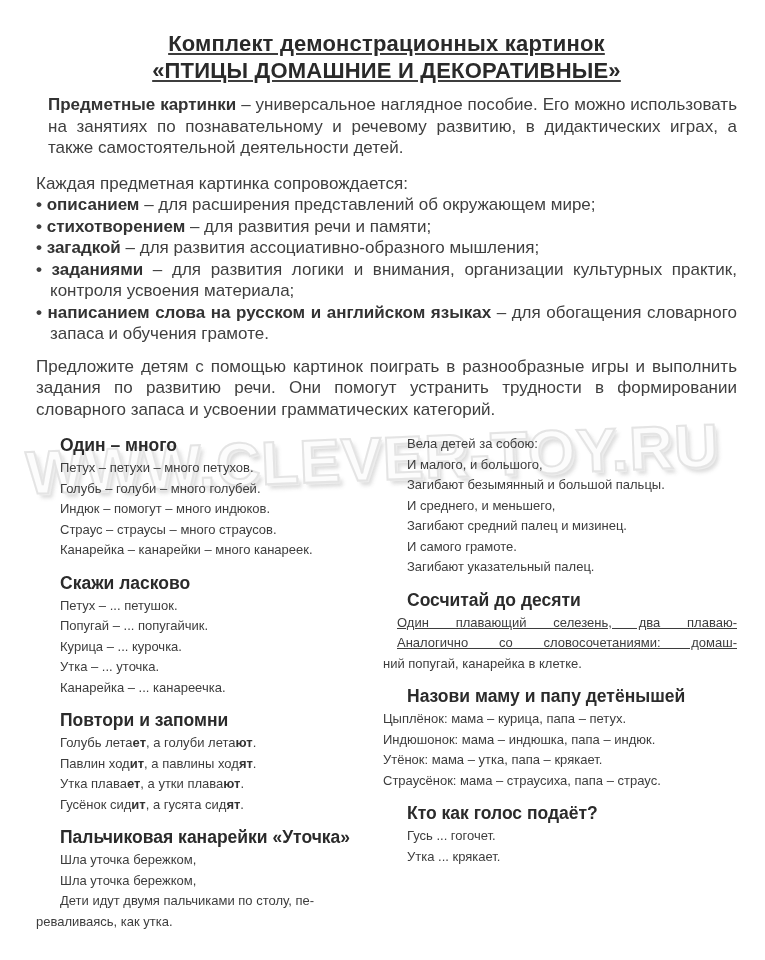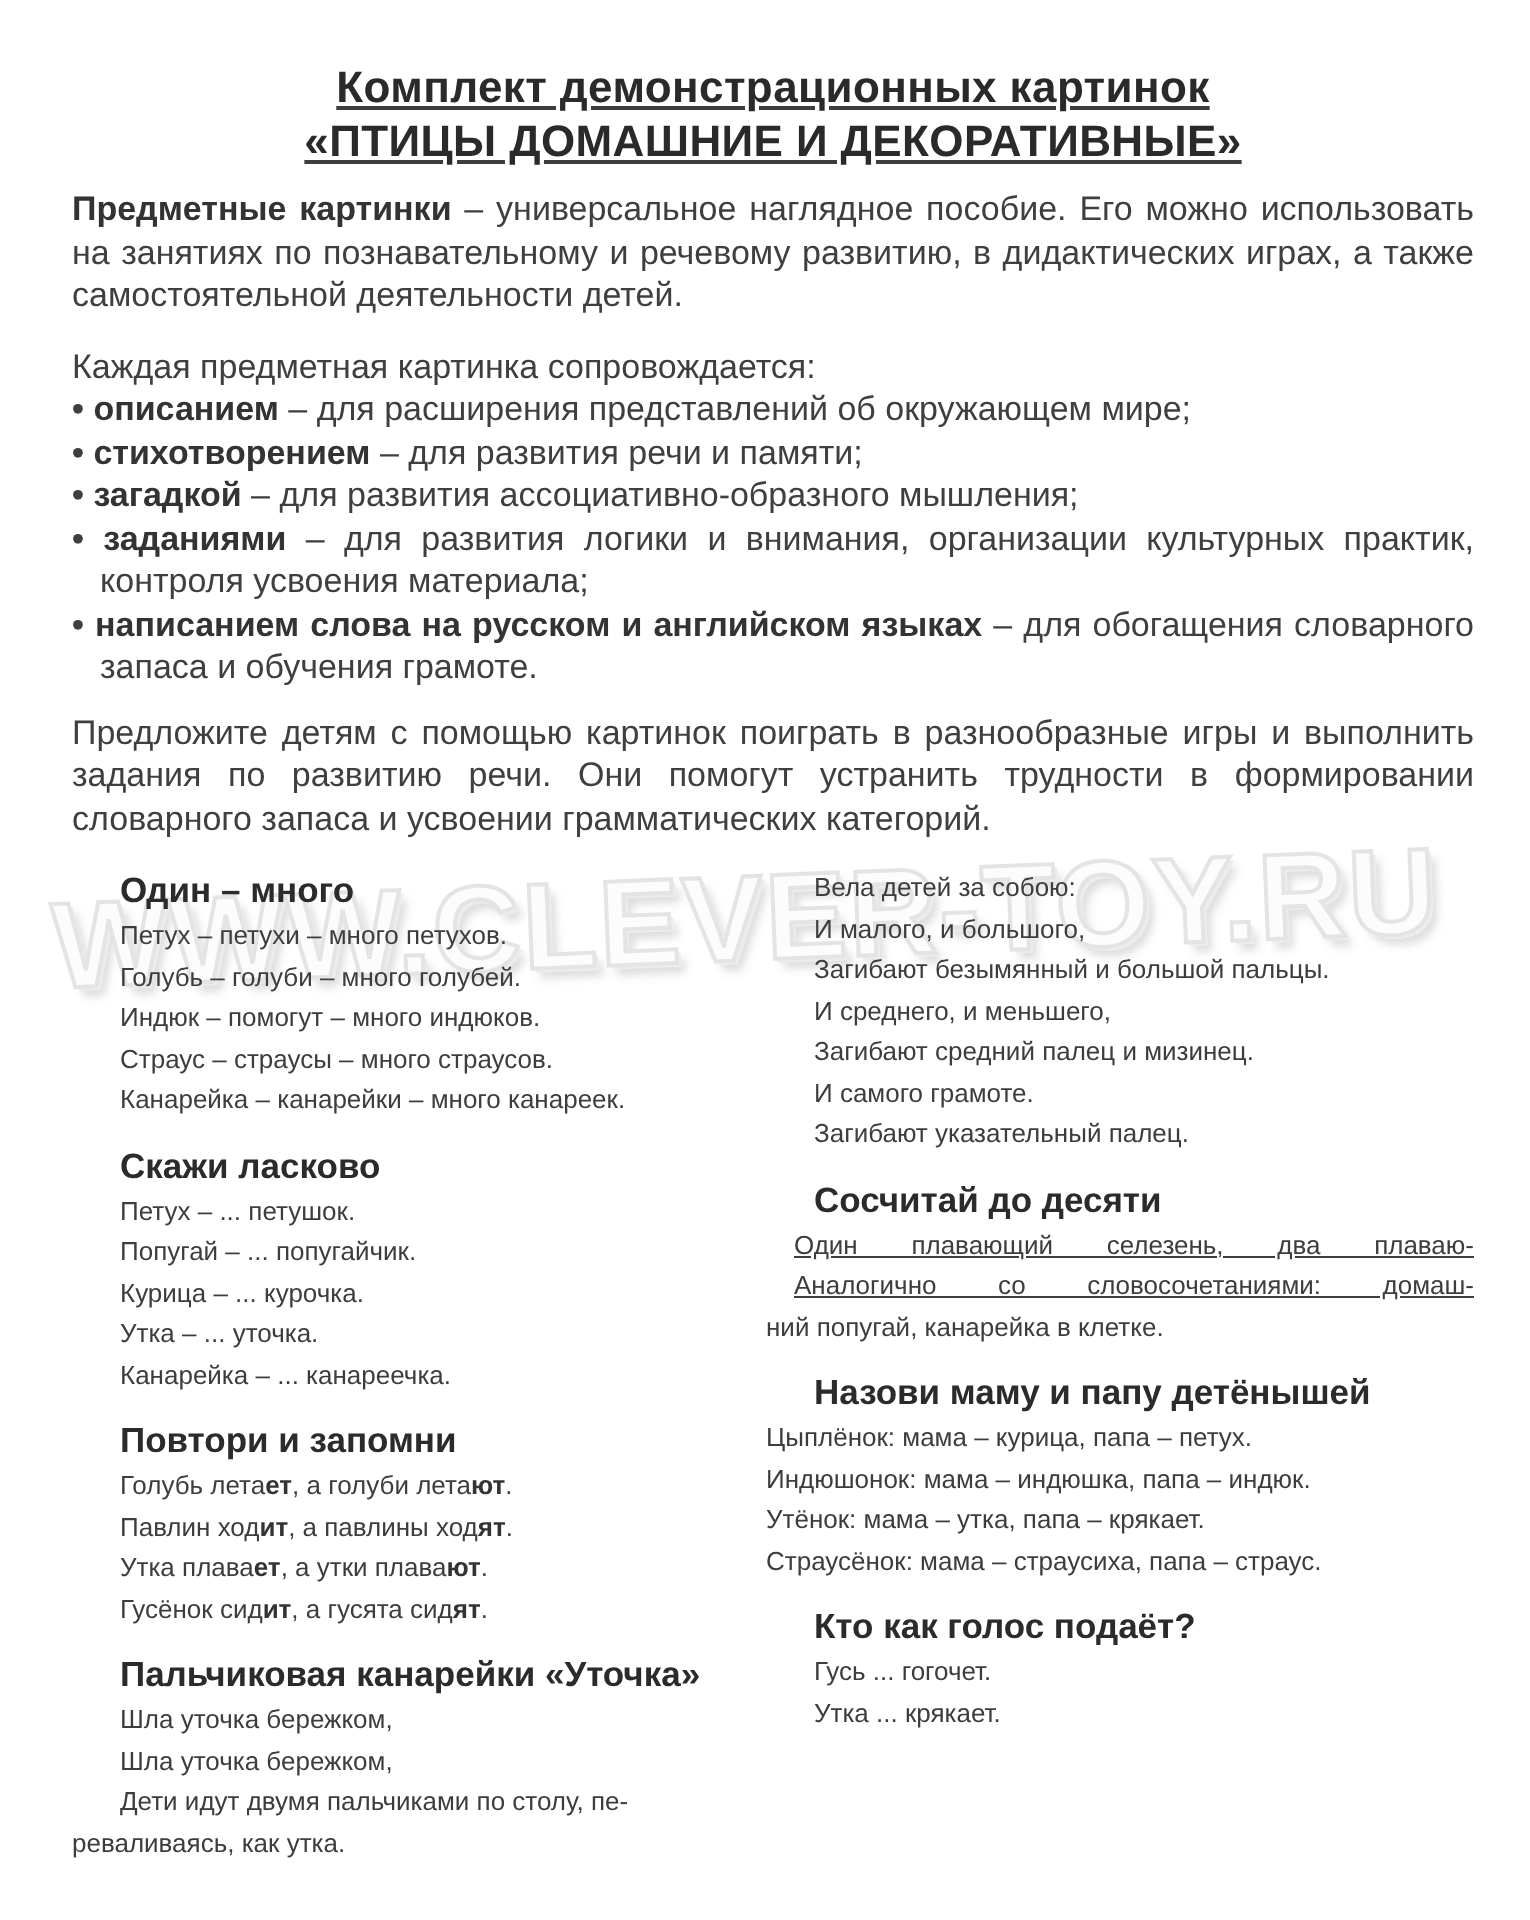--- a/index.html
+++ b/index.html
@@ -15,21 +15,21 @@
   p{margin:0;}
   .title{
     text-align:center;font-weight:bold;color:#2a2a2a;
     font-size:22px;line-height:27px;letter-spacing:.2px;
   }
   .title-block{margin-bottom:10px;text-decoration:underline;}
   .para{
     font-size:17px;line-height:21.5px;
     text-align:justify;color:#3f3f3f;
   }
-  .para.intro{margin-top:10px;}
+  .para.intro{margin-top:10px;margin-left:12px;}
   .accompany-h{margin-top:14px;}
   .bullet{
     font-size:17px;line-height:21.5px;text-align:justify;
     padding-left:14px;text-indent:-14px;color:#3f3f3f;
   }
   .seg-b{font-weight:bold;color:#333;}
   .seg-i{}
   .dot{font-weight:bold;}
   .para.suggest{margin-top:11px;}
   .cols{display:flex;margin-top:14px;}

